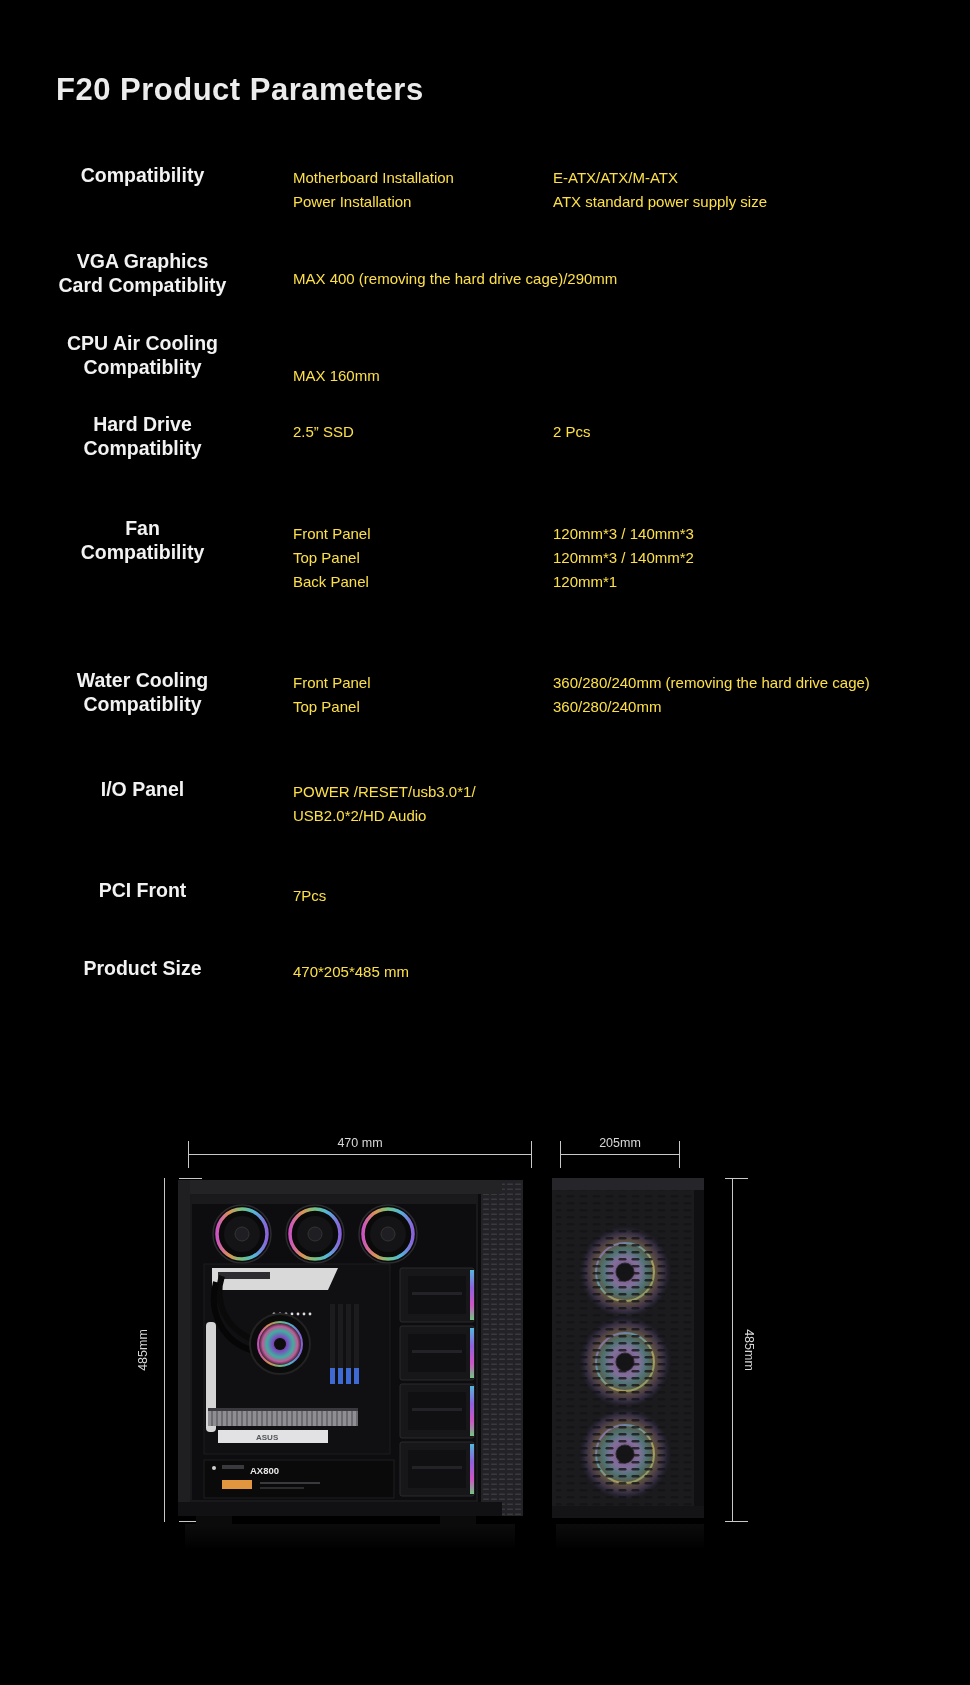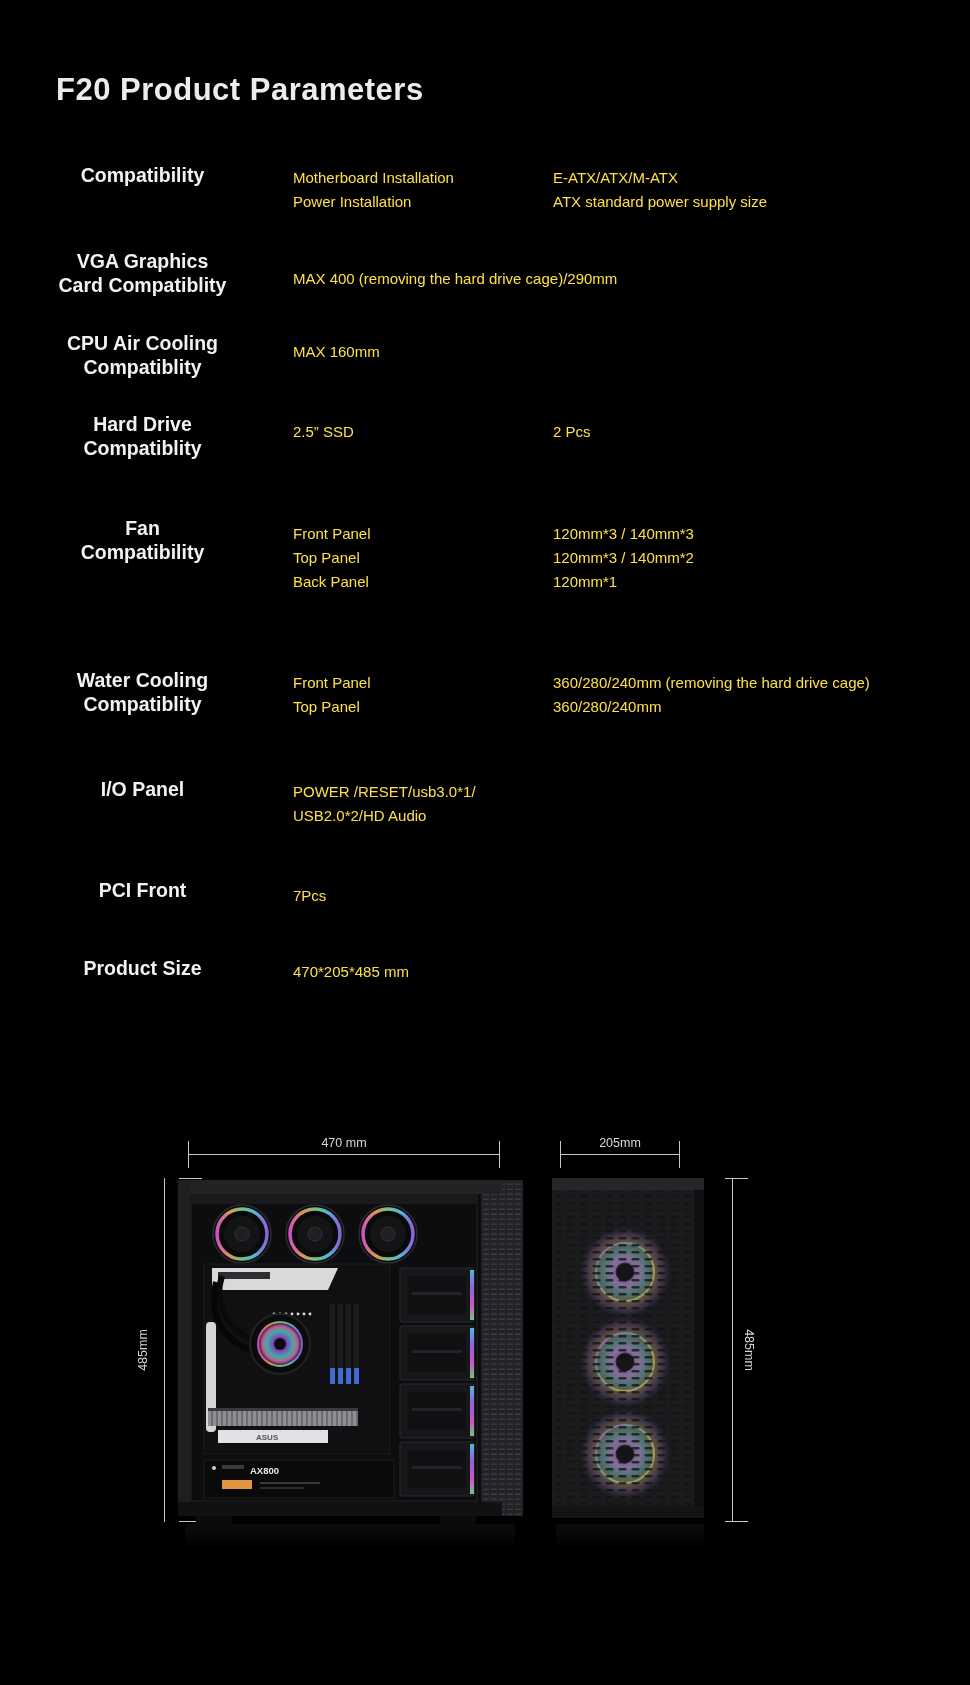--- a/index.html
+++ b/index.html
@@ -9,34 +9,34 @@
               color:#ececec;letter-spacing:.5px;}
   .sec{position:absolute;left:0;top:0;width:100%;}
   .spec-label{position:absolute;left:45px;width:195px;text-align:center;
               font-size:19.5px;font-weight:bold;color:#f2f2f2;line-height:24px;}
   .rows{position:absolute;left:293px;font-size:15px;color:#fde047;line-height:24px;}
   .rname{display:inline-block;min-width:260px;white-space:nowrap;}
   .rval{white-space:nowrap;}
   
   .s0 .spec-label{top:163px}.s0 .rows{top:166px}
   .s1 .spec-label{top:249px}.s1 .rows{top:267px}
-  .s2 .spec-label{top:331px}.s2 .rows{top:340px}
+  .s2 .spec-label{top:331px}.s2 .rows{top:364px}
   .s3 .spec-label{top:412px}.s3 .rows{top:420px}
   .s4 .spec-label{top:516px}.s4 .rows{top:522px}
   .s5 .spec-label{top:668px}.s5 .rows{top:671px}
   .s6 .spec-label{top:777px}.s6 .rows{top:780px}
   .s7 .spec-label{top:878px}.s7 .rows{top:884px}
   .s8 .spec-label{top:956px}.s8 .rows{top:960px}
   
   .dim{position:absolute;font-size:12.5px;color:#d8d8d8;}
   .dim-label{text-align:center;margin-bottom:4px;}
   .dim-line{position:relative;height:1px;background:#c8c8c8;}
   .tick{position:absolute;top:-13px;width:1px;height:27px;background:#c8c8c8;}
   .tick.l{left:0}.tick.r{right:0}
-  .dim-470{left:188px;top:1136px;width:312px;}
+  .dim-470{left:188px;top:1136px;width:344px;}
   .dim-205{left:560px;top:1136px;width:120px;}
   .vdim{position:absolute;top:1178px;height:344px;width:40px;font-size:12.5px;color:#d8d8d8;}
   .vdim .vline{position:absolute;top:0;bottom:0;width:1px;background:#c8c8c8;}
   .vdim .htick{position:absolute;height:1px;width:23px;background:#c8c8c8;}
   .vdim .htick.t{top:0}.vdim .htick.b{bottom:0}
   .vdim-left{left:138px;}
   .vdim-left .vline{left:26px;}
   .vdim-left .htick{left:15px;}
   .vdim-right{left:728px;}
   .vdim-right .vline{left:4px;}

